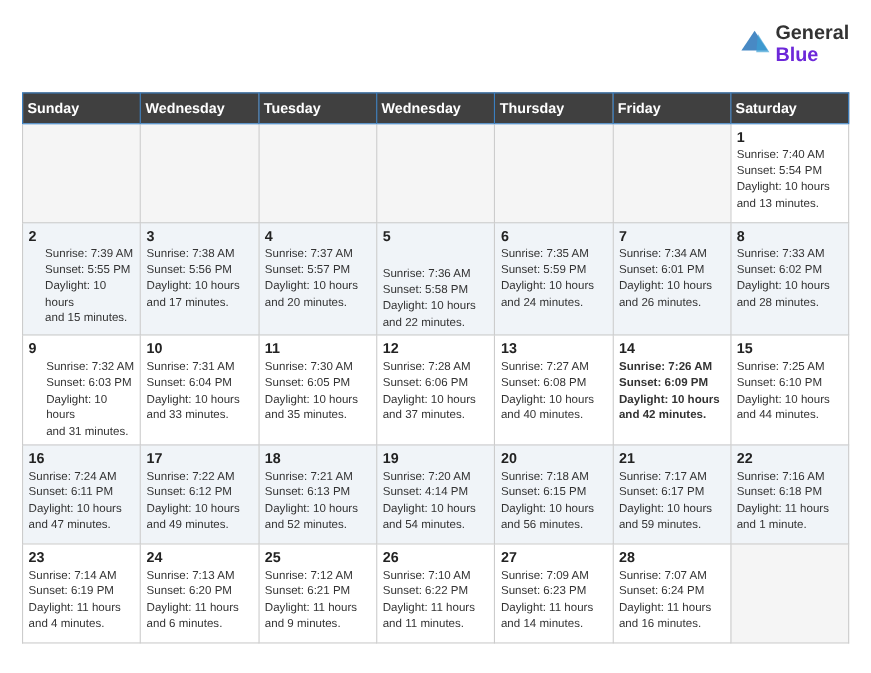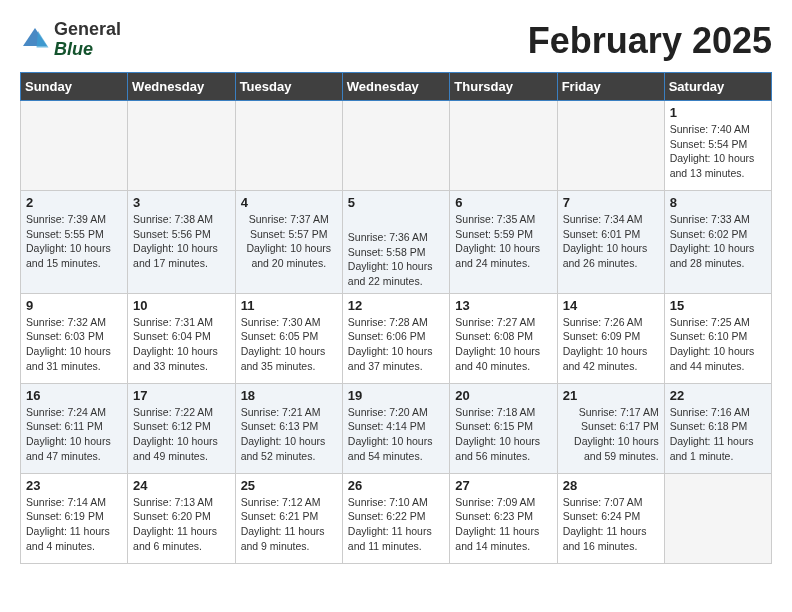--- a/index.html
+++ b/index.html
@@ -6,36 +6,37 @@
     body {
       font-family: Arial, sans-serif;
       background: #fff;
       width: 792px;
       min-height: 612px;
       padding: 20px;
     }
     .header {
       display: flex;
       justify-content: space-between;
-      align-items: flex-start;
-      margin-bottom: 10px;
+      align-items: flex-end;
+      margin-bottom: 24px;
+      flex-direction: column;
     }
     .logo {
       display: flex;
       align-items: center;
     }
     .logo-text {
       display: flex;
       flex-direction: column;
       font-size: 18px;
       font-weight: bold;
       line-height: 1.1;
     }
     .logo-general { color: #333; }
-    .logo-blue { color: #14532d; font-style: italic; }
+    .logo-blue { color: #6d28d9; }
     .logo-icon {
       width: 30px;
       height: 30px;
       margin-right: 4px;
     }
     .title-block {
       text-align: right;
     }
     .month-title {
       font-size: 36px;
@@ -97,21 +98,20 @@
       <rect x="0" y="0" width="40" height="40" fill="none"></rect>
       <polygon points="20,4 36,28 4,28" fill="#1a6bb5" opacity="0.8"></polygon>
       <polygon points="24,8 38,30 22,30" fill="#3a9fd4" opacity="0.7"></polygon>
     </svg>
     <div class="logo-text">
       <span class="logo-general">General</span>
       <span class="logo-blue">Blue</span>
     </div>
   </div>
   <div class="title-block">
-    <div class="month-title">February 2025</div>
   </div>
 </div>
 
 <table class="calendar">
   <thead>
     <tr>
     <th>Sunday</th>
         <th>Wednesday</th>
         <th>Tuesday</th>
         <th>Wednesday</th>
@@ -132,35 +132,35 @@
           <span class="day-num">1</span>
           <div class="day-info" style="white-space: pre-line;">Sunrise: 7:40 AM
 Sunset: 5:54 PM
 Daylight: 10 hours
 and 13 minutes.</div>
         </td>
       </tr>
       <tr class="alt-row">
         <td>
           <span class="day-num">2</span>
-          <div class="day-info" style="white-space: pre-line;">Sunrise: 7:39 AM
+          <div class="day-info" style="white-space: pre-line; margin-left: 15px;">Sunrise: 7:39 AM
 Sunset: 5:55 PM
 Daylight: 10 hours
 and 15 minutes.</div>
         </td>
         <td>
           <span class="day-num">3</span>
           <div class="day-info" style="white-space: pre-line;">Sunrise: 7:38 AM
 Sunset: 5:56 PM
 Daylight: 10 hours
 and 17 minutes.</div>
         </td>
         <td>
           <span class="day-num">4</span>
-          <div class="day-info" style="white-space: pre-line; text-align: center;">Sunrise: 7:37 AM
+          <div class="day-info" style="white-space: pre-line;">Sunrise: 7:37 AM
 Sunset: 5:57 PM
 Daylight: 10 hours
 and 20 minutes.</div>
         </td>
         <td>
           <span class="day-num">5</span>
           <div class="day-info" style="white-space: pre-line; margin-top: 20px;">Sunrise: 7:36 AM
 Sunset: 5:58 PM
 Daylight: 10 hours
 and 22 minutes.</div>
@@ -183,21 +183,21 @@
           <span class="day-num">8</span>
           <div class="day-info" style="white-space: pre-line;">Sunrise: 7:33 AM
 Sunset: 6:02 PM
 Daylight: 10 hours
 and 28 minutes.</div>
         </td>
       </tr>
       <tr>
         <td>
           <span class="day-num">9</span>
-          <div class="day-info" style="white-space: pre-line;">Sunrise: 7:32 AM
+          <div class="day-info" style="white-space: pre-line; margin-left: 16px;">Sunrise: 7:32 AM
 Sunset: 6:03 PM
 Daylight: 10 hours
 and 31 minutes.</div>
         </td>
         <td>
           <span class="day-num">10</span>
           <div class="day-info" style="white-space: pre-line;">Sunrise: 7:31 AM
 Sunset: 6:04 PM
 Daylight: 10 hours
 and 33 minutes.</div>
@@ -218,21 +218,21 @@
         </td>
         <td>
           <span class="day-num">13</span>
           <div class="day-info" style="white-space: pre-line;">Sunrise: 7:27 AM
 Sunset: 6:08 PM
 Daylight: 10 hours
 and 40 minutes.</div>
         </td>
         <td>
           <span class="day-num">14</span>
-          <div class="day-info" style="white-space: pre-line;">Sunrise: 7:26 AM
+          <div class="day-info" style="white-space: pre-line; font-weight: bold;">Sunrise: 7:26 AM
 Sunset: 6:09 PM
 Daylight: 10 hours
 and 42 minutes.</div>
         </td>
         <td>
           <span class="day-num">15</span>
           <div class="day-info" style="white-space: pre-line;">Sunrise: 7:25 AM
 Sunset: 6:10 PM
 Daylight: 10 hours
 and 44 minutes.</div>
@@ -269,21 +269,21 @@
         </td>
         <td>
           <span class="day-num">20</span>
           <div class="day-info" style="white-space: pre-line;">Sunrise: 7:18 AM
 Sunset: 6:15 PM
 Daylight: 10 hours
 and 56 minutes.</div>
         </td>
         <td>
           <span class="day-num">21</span>
-          <div class="day-info" style="white-space: pre-line; text-align: right;">Sunrise: 7:17 AM
+          <div class="day-info" style="white-space: pre-line;">Sunrise: 7:17 AM
 Sunset: 6:17 PM
 Daylight: 10 hours
 and 59 minutes.</div>
         </td>
         <td>
           <span class="day-num">22</span>
           <div class="day-info" style="white-space: pre-line;">Sunrise: 7:16 AM
 Sunset: 6:18 PM
 Daylight: 11 hours
 and 1 minute.</div>

